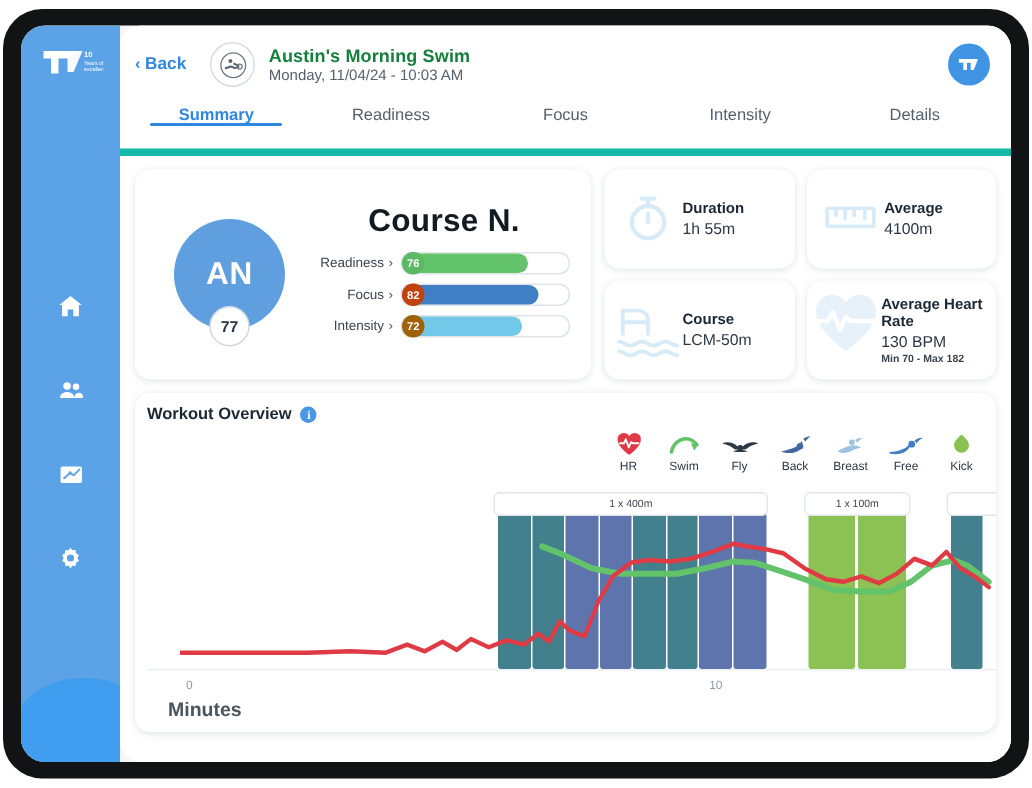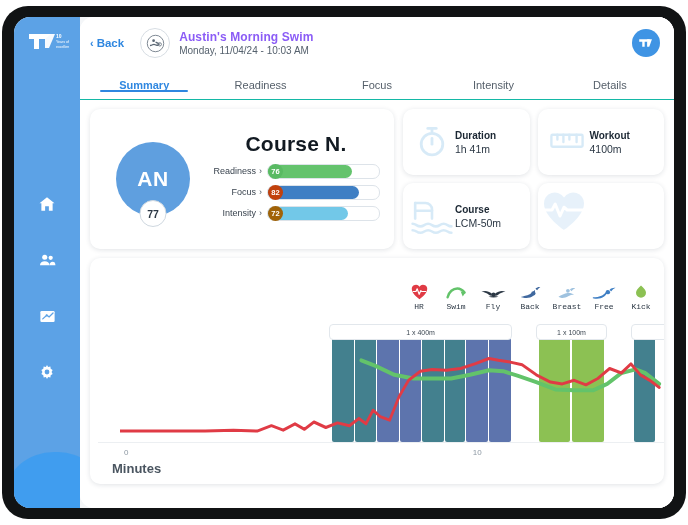--- a/index.html
+++ b/index.html
@@ -60,31 +60,31 @@
     color:#2f87e0;font-size:11.5px;font-weight:bold;cursor:pointer;
     display:flex;align-items:center;gap:3px;margin-right:16px;white-space:nowrap;
   }
   .back .chev{font-size:11px;line-height:1;}
   .wk-avatar{
     width:28px;height:28px;border-radius:50%;border:1.4px solid #d7dde3;
     background:#fff;display:flex;align-items:center;justify-content:center;
     margin-right:9px;flex:0 0 28px;
   }
   .wk-meta{display:flex;flex-direction:column;justify-content:center;gap:1px;}
-  .wk-title{font-size:12px;font-weight:bold;color:#8b5cf6;letter-spacing:.1px;}
+  .wk-title{font-size:12px;font-weight:bold;color:#15803d;letter-spacing:.1px;}
   .wk-date{font-size:10px;color:#55616d;}
   .user-badge{
     position:absolute;right:14px;top:12px;width:28px;height:28px;border-radius:50%;
     background:#3f94e4;display:flex;align-items:center;justify-content:center;cursor:pointer;
   }
 
   
   .tabs{
-    position:relative;height:30px;display:flex;align-items:center;
-    padding:0 6px;border-bottom:1px solid #14b8a6;background:#fff;
+    position:relative;height:30px;display:flex;align-items:flex-start;
+    padding:0 6px;border-bottom:5px solid #14b8a6;background:#fff;
   }
   .tab{
     flex:1 1 0;text-align:center;font-size:11px;color:#56606b;
     cursor:pointer;padding-top:2px;position:relative;
   }
   .tab.active{color:#2f87e0;font-weight:bold;}
   .tab.active:after{
     content:"";position:absolute;left:12%;right:12%;bottom:-1px;height:2px;
     background:#2f87e0;border-radius:2px;
   }
@@ -149,21 +149,21 @@
   
   .overview{margin-top:9px;height:218px;position:relative;padding:8px 8px 0 8px;overflow:hidden;}
   .ov-head{display:flex;align-items:center;gap:6px;}
   .ov-title{font-size:11px;font-weight:bold;color:#1b2733;}
   .info-dot{
     width:11px;height:11px;border-radius:50%;background:#4a97e3;color:#fff;
     font-size:8px;font-weight:bold;display:flex;align-items:center;justify-content:center;
     cursor:pointer;font-family:"Liberation Serif",serif;
   }
   .legend{
-    position:absolute;right:10px;top:22px;display:flex;gap:11px;align-items:center;font-family:Liberation Mono, monospace;
+    position:absolute;right:10px;top:22px;display:flex;gap:11px;align-items:center;
   }
   .leg{display:flex;flex-direction:column;align-items:center;gap:2px;width:26px;cursor:pointer;}
   .leg-ico{height:20px;display:flex;align-items:flex-end;justify-content:center;}
   .leg-lbl{font-size:8px;color:#2b3744;}
 
   
   .chart{position:absolute;left:8px;right:0;top:66px;height:118px;}
   .plot{position:absolute;left:22px;right:0;top:0;bottom:0;}
   .setlabel{
     position:absolute;top:0;height:16px;background:#fff;border:1px solid #e2e7ec;
@@ -324,33 +324,33 @@
               <div class="stat-ico">
                 <svg width="34" height="34" viewBox="0 0 24 24" fill="none" stroke="#b8daf2" stroke-width="2" stroke-linecap="round">
                   <circle cx="12" cy="13.5" r="7.6"></circle>
                     <path d="M9 2.4h6"></path>
                     <path d="M12 2.4v2.4"></path>
                     <path d="M12 13.5v-4"></path>
                 </svg>
               </div>
               <div class="stat-txt">
                 <div class="stat-title">Duration</div>
-                <div class="stat-val">1h 41m</div>
+                <div class="stat-val">1h 55m</div>
               </div>
             </div>
 
             <div class="card stat">
               <div class="stat-ico">
                 <svg width="36" height="30" viewBox="0 0 30 22" fill="none" stroke="#b8daf2" stroke-width="2" stroke-linecap="round">
                   <rect x="2" y="5" width="26" height="10" rx="1"></rect>
                   <path d="M7 5v4M12 5v6M17 5v4M23 5v6"></path>
                 </svg>
               </div>
               <div class="stat-txt">
-                <div class="stat-title">Workout</div>
+                <div class="stat-title">Average</div>
                 <div class="stat-val">4100m</div>
               </div>
             </div>
 
             <div class="card stat">
               <div class="stat-ico">
                 <svg width="44" height="38" viewBox="0 0 34 28" fill="none" stroke="#b8daf2" stroke-width="2" stroke-linecap="round">
                   <path d="M4 4h8a5 5 0 0 1 5 5v7"></path>
                   <path d="M4 10h13"></path>
                     <path d="M4 4v12"></path>
@@ -364,26 +364,35 @@
               </div>
             </div>
 
             <div class="card stat">
               <div class="stat-ico" style="position:absolute;left:2px;top:4px;opacity:.5;">
                 <svg width="48" height="44" viewBox="0 0 24 22" fill="#cfe4f6">
                   <path d="M12 21S2 14.3 2 7.9A5.4 5.4 0 0 1 12 4.8 5.4 5.4 0 0 1 22 7.9C22 14.3 12 21 12 21z"></path>
                   <path d="M2 11h4l1.6-3 2.4 6 2-4.4 1.6 1.4H22" stroke="#ffffff" stroke-width="1.5" fill="none" stroke-linecap="round" stroke-linejoin="round"></path>
                 </svg>
               </div>
+              <div class="stat-txt" style="margin-left:44px;">
+                <div class="stat-title">Average Heart Rate</div>
+                <div class="stat-val">130 BPM</div>
+                <div class="stat-sub">Min 70 - Max 182</div>
+              </div>
             </div>
 
           </div>
         </div>
 
         <div class="card overview">
+          <div class="ov-head">
+            <span class="ov-title">Workout Overview</span>
+            <span class="info-dot">i</span>
+          </div>
 
           <div class="legend">
             <div class="leg">
               <span class="leg-ico">
                 <svg width="19" height="17" viewBox="0 0 24 22">
                   <path d="M12 21S2 14.3 2 7.9A5.4 5.4 0 0 1 12 4.8 5.4 5.4 0 0 1 22 7.9C22 14.3 12 21 12 21z" fill="#e03b45"></path>
                   <path d="M4 11h3.4l1.6-3.4 2.6 7 2-4.6 1.5 1H20" stroke="#ffffff" stroke-width="1.6" fill="none" stroke-linecap="round" stroke-linejoin="round"></path>
                 </svg>
               </span>
               <span class="leg-lbl">HR</span>

